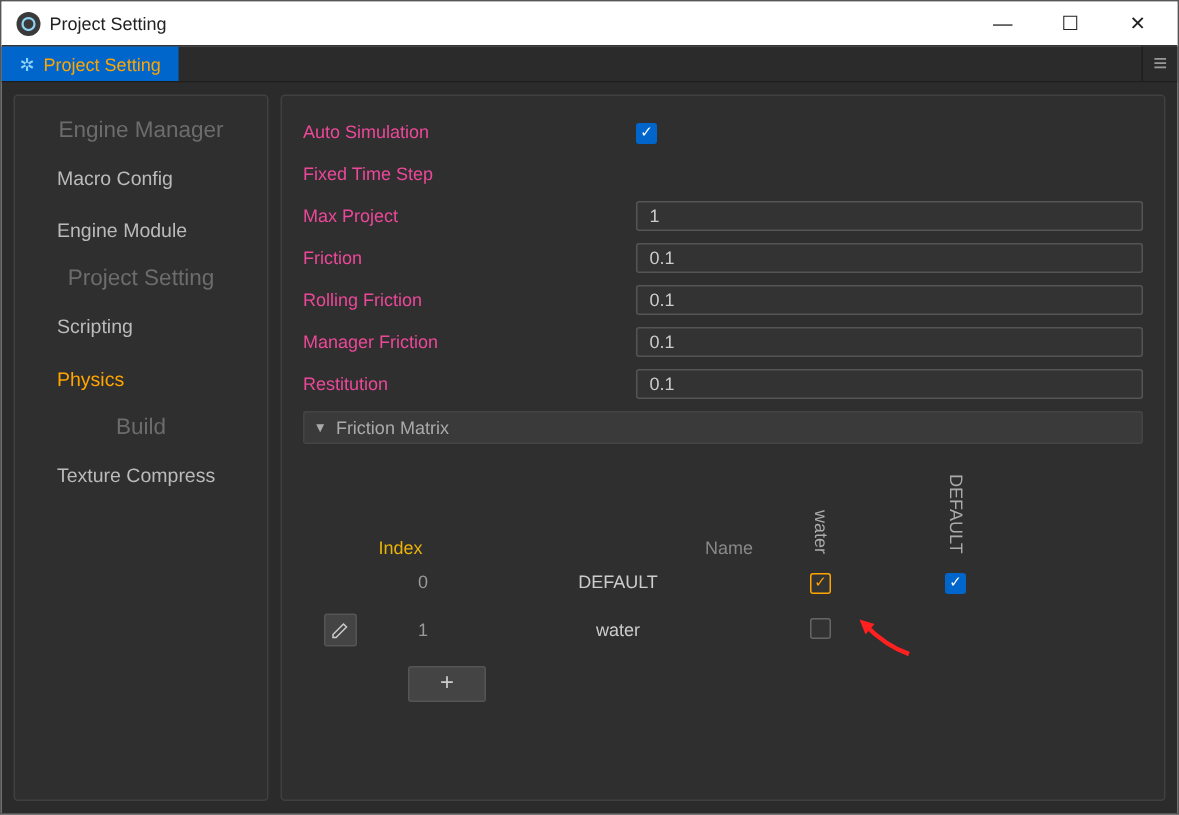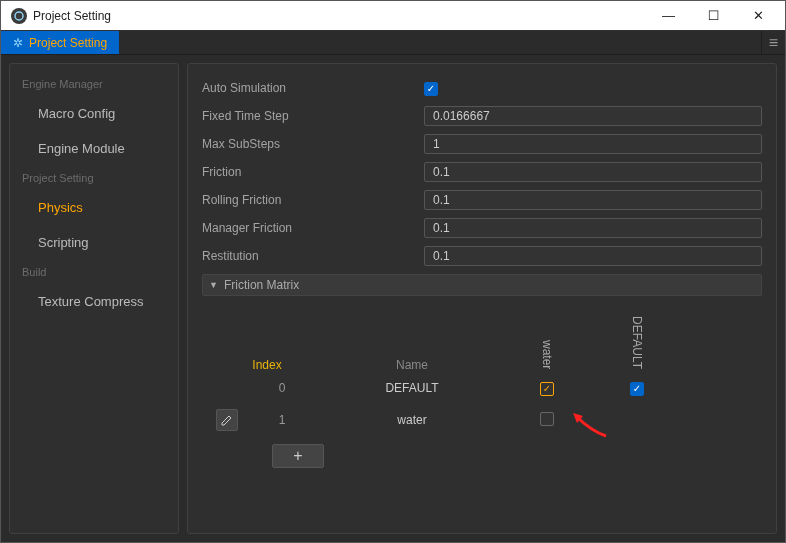--- a/index.html
+++ b/index.html
@@ -14,46 +14,46 @@
 .shell { background: #2b2b2b; height: calc(100% - 30px); display: flex; flex-direction: column; }
 
 .tabbar { height: 24px; background: #2b2b2b; display: flex; align-items: stretch; border-bottom: 1px solid #1e1e1e; }
 .tab { padding: 0 12px; display: flex; align-items: center; font-size: 12px; color: #ffa500; background: #0066cc; gap: 6px; }
 .tab .gear { color: #8fd3f4; }
 .menu-btn { margin-left: auto; width: 24px; display: flex; align-items: center; justify-content: center; color: #999; background:#2b2b2b; border-left:1px solid #1e1e1e; }
 
 .content { flex: 1; display: flex; padding: 8px; gap: 8px; background: #2b2b2b; }
 
 .sidebar { width: 170px; background: #2f2f2f; border: 1px solid #404040; border-radius: 3px; padding: 8px 0; overflow-y: auto; }
-.side-group { font-size: 11px; color: #6c6c6c; padding: 6px 12px; }
+.side-group { font-size: 15px; color: #6c6c6c; padding: 6px 12px; text-align: center; }
 .side-item { font-size: 13px; color: #bbb; padding: 10px 12px 10px 28px; cursor: pointer; }
 .side-item.active { color: #ffa500; }
 
 .main { flex: 1; background: #2f2f2f; border: 1px solid #404040; border-radius: 3px; padding: 10px 14px; overflow-y: auto; color: #bbb; font-size: 12px; }
 
 .prop-row { display: flex; align-items: center; height: 28px; }
-.prop-row .label { width: 222px; color: #a3a3a3; }
+.prop-row .label { width: 222px; color: #ec4899; }
 .prop-row .field { flex: 1; }
 .prop-row input[type="text"] { width: 100%; height: 20px; background: #333; border: 1px solid #555; color: #ccc; font-size: 12px; padding: 0 8px; border-radius: 2px; }
 
 .cb { width: 14px; height: 14px; border: 1px solid #0066cc; border-radius: 2px; background: #333; display: inline-flex; align-items: center; justify-content: center; }
 .cb.checked { background: #0066cc; }
 .cb.checked::after { content: "✓"; color: #fff; font-size: 10px; line-height: 1; }
 .cb.orange { border-color: #ffa500; }
 .cb.orange.checked { background: #333; }
 .cb.orange.checked::after { color: #ffa500; }
 .cb.gray { border-color: #666; }
 
 .section-hdr { background: #3a3a3a; height: 22px; display: flex; align-items: center; padding: 0 6px; color: #aaa; font-size: 12px; margin-top: 4px; border:1px solid #444; border-radius:2px; }
 .section-hdr .tri { margin-right: 6px; font-size: 9px; }
 
 .matrix { padding: 14px 10px 10px 10px; }
 .matrix-head { display: flex; align-items: flex-end; height: 62px; }
 .matrix-head .col-index { width: 110px; text-align: center; color: #eab308; }
-.matrix-head .col-name { width: 180px; text-align: center; color: #888; }
+.matrix-head .col-name { width: 180px; text-align: right; color: #888; }
 .matrix-head .col-layer { width: 90px; text-align: center; }
 .vlabel { writing-mode: vertical-rl; text-orientation: mixed; color: #aaa; display: inline-block; }
 
 .matrix-row { display: flex; align-items: center; height: 32px; }
 .matrix-row .edit-col { width: 30px; display:flex; justify-content:center; }
 .matrix-row .col-index { width: 80px; text-align: center; color: #999; }
 .matrix-row .col-name { width: 180px; text-align: center; color: #ccc; }
 .matrix-row .col-layer { width: 90px; text-align: center; }
 
 .icon-btn { width: 22px; height: 22px; background: #444; border: 1px solid #555; border-radius: 2px; display: inline-flex; align-items: center; justify-content: center; color: #ccc; font-size: 14px; cursor:pointer; }
@@ -88,41 +88,40 @@
   </div>
 
   <div class="content">
 
     <div class="sidebar">
       <div class="side-group">Engine Manager</div>
       <div class="side-item">Macro Config</div>
       <div class="side-item">Engine Module</div>
 
       <div class="side-group">Project Setting</div>
+      <div class="side-item">Scripting</div>
       <div class="side-item active">Physics</div>
-      <div class="side-item">Scripting</div>
 
       <div class="side-group">Build</div>
       <div class="side-item">Texture Compress</div>
     </div>
 
     <div class="main">
 
       <div class="prop-row">
         <div class="label">Auto Simulation</div>
         <div class="field"><span class="cb checked"></span></div>
       </div>
 
       <div class="prop-row">
         <div class="label">Fixed Time Step</div>
-        <div class="field"><input type="text" value="0.0166667" style=""></div>
       </div>
 
       <div class="prop-row">
-        <div class="label">Max SubSteps</div>
+        <div class="label">Max Project</div>
         <div class="field"><input type="text" value="1" style=""></div>
       </div>
 
       <div class="prop-row">
         <div class="label">Friction</div>
         <div class="field"><input type="text" value="0.1" style=""></div>
       </div>
 
       <div class="prop-row">
         <div class="label">Rolling Friction</div>

